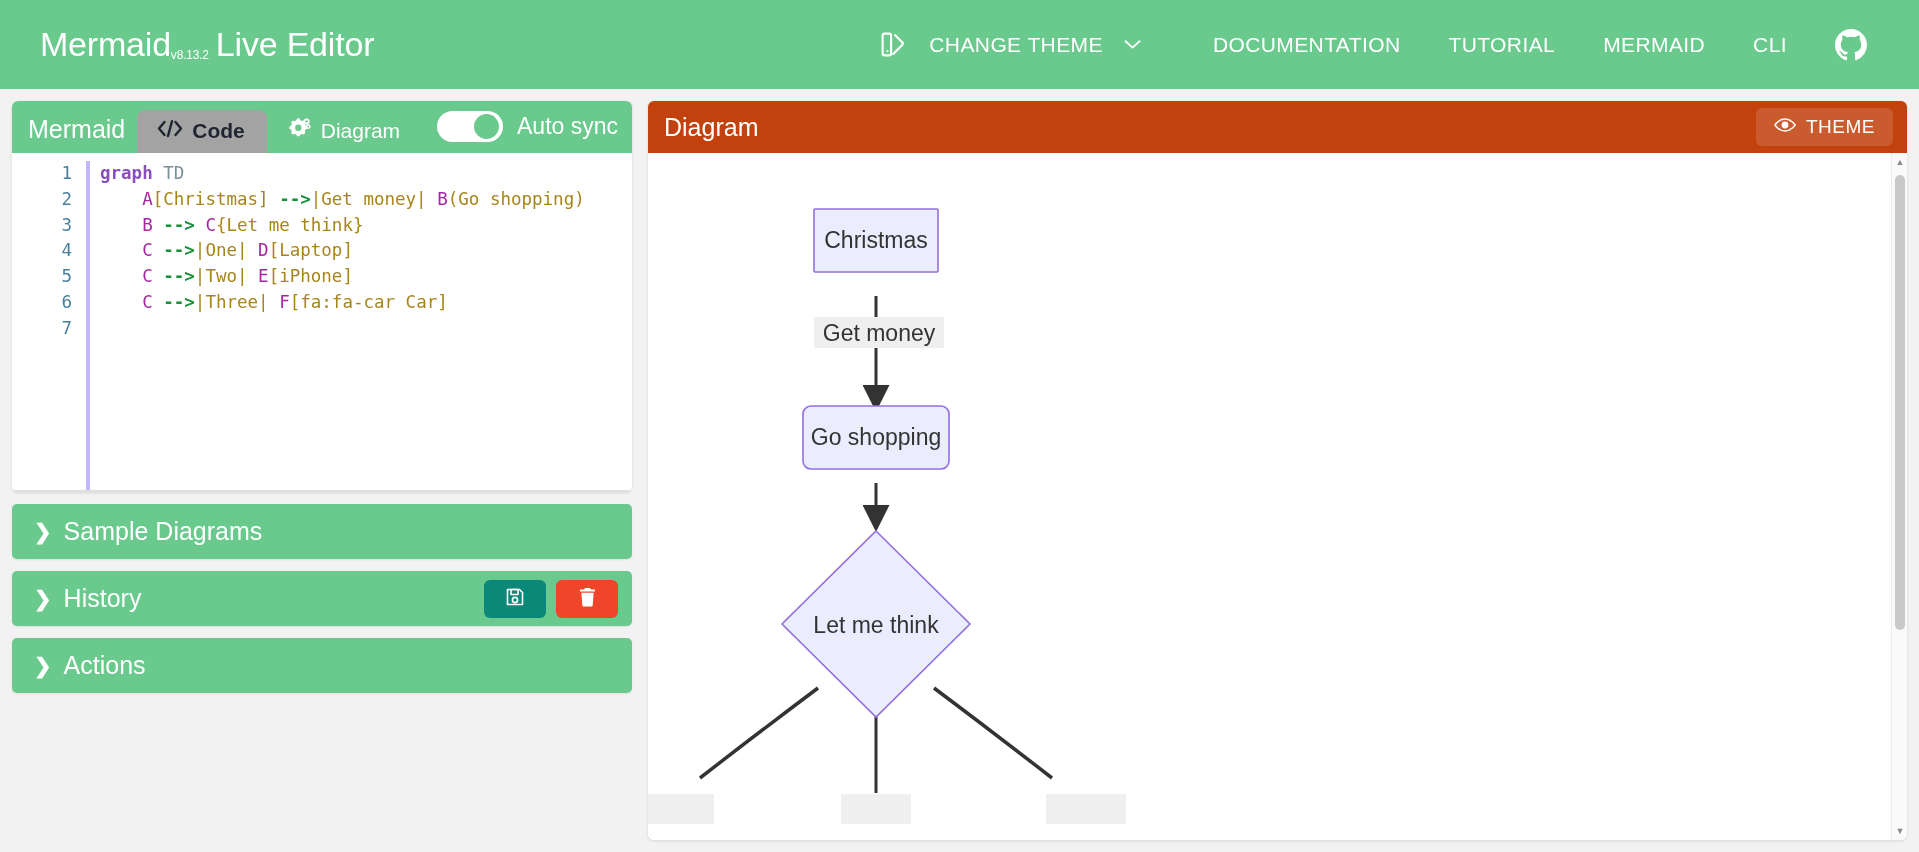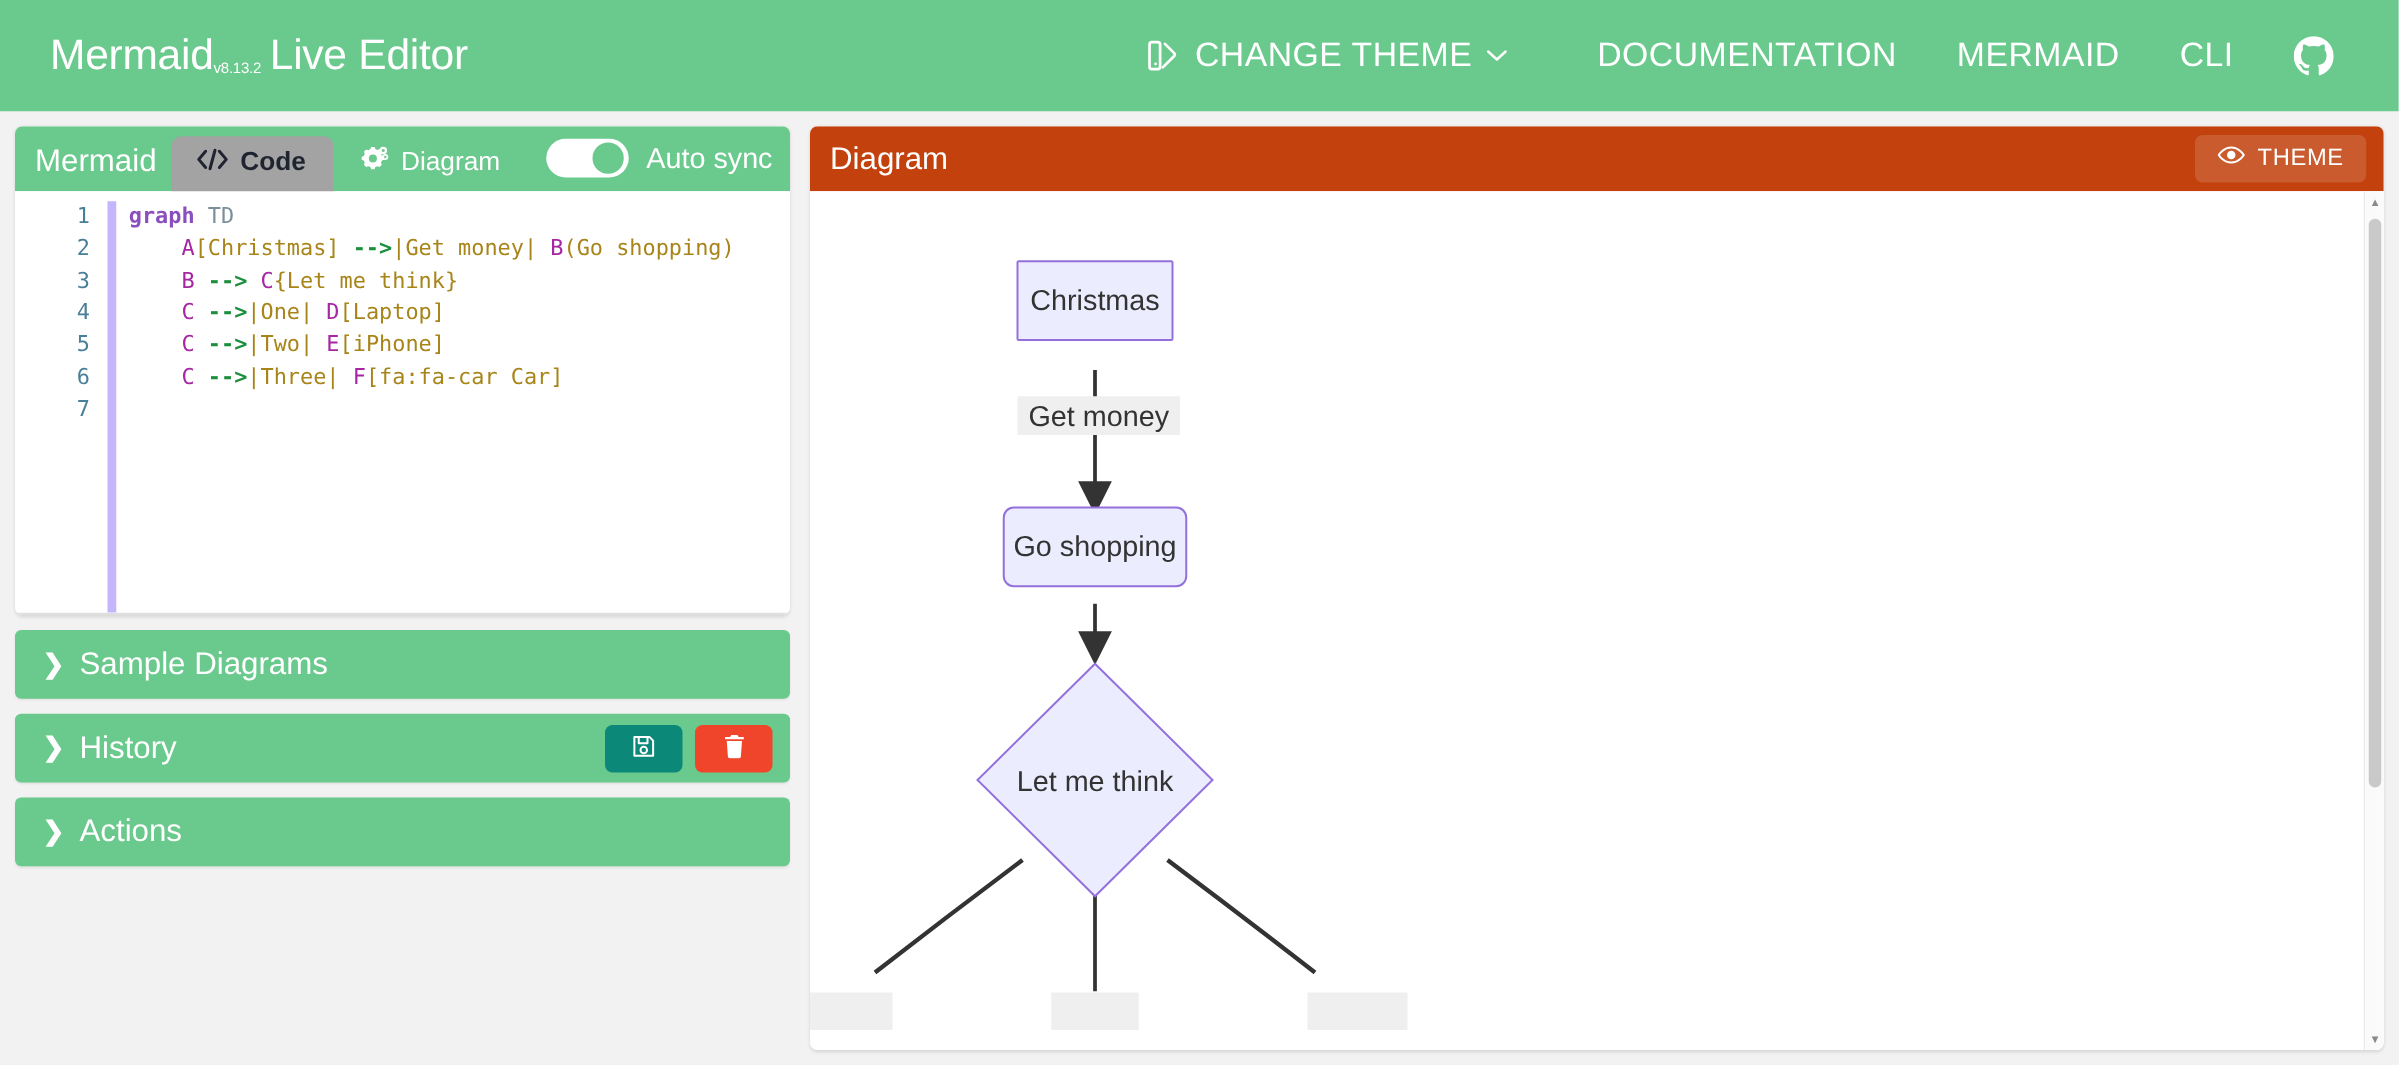--- a/index.html
+++ b/index.html
@@ -38,27 +38,27 @@
     top: 3px;
   }
   .nav-links {
     margin-left: auto;
     display: flex;
     align-items: center;
     gap: 0px;
   }
   .nav-item {
     color: #ffffff;
-    font-size: 27px;
+    font-size: 21px;
     letter-spacing: 0.4px;
     text-decoration: none;
     padding: 10px 24px;
     display: flex;
     align-items: center;
-    gap: 11px;
+    gap: 21px;
     white-space: nowrap;
     cursor: pointer;
   }
   .nav-item svg { display: block; }
   .nav-gap { width: 24px; }
 
   
   .main {
     display: flex;
     align-items: flex-start;
@@ -160,21 +160,21 @@
   .gutter {
     width: 74px;
     flex: 0 0 74px;
     text-align: right;
     padding-right: 14px;
     color: #4a7f9a;
     user-select: none;
   }
   .code-lines {
     flex: 1;
-    border-left: 7px solid #c4b5fd;
+    border-left: 4px solid #c4b5fd;
     padding-left: 10px;
     white-space: pre;
     overflow: hidden;
     color: #333;
   }
   .code-lines .ln { height: 25.8px; }
   .tk-kw   { color: #8b4fbd; font-weight: 700; }
   .tk-dir  { color: #7a8f99; }
   .tk-id   { color: #a626a4; }
   .tk-str  { color: #a8851a; }
@@ -313,20 +313,23 @@
           </svg>
       </span>
     </a>
 
     <span class="nav-gap"></span>
 
     <a class="nav-item">
       <span>DOCUMENTATION</span>
     </a>
 
+    <a class="nav-item">
+      <span>TUTORIAL</span>
+    </a>
 
     <a class="nav-item">
       <span>MERMAID</span>
     </a>
 
     <a class="nav-item">
       <span>CLI</span>
     </a>
 
     <a class="nav-item">

